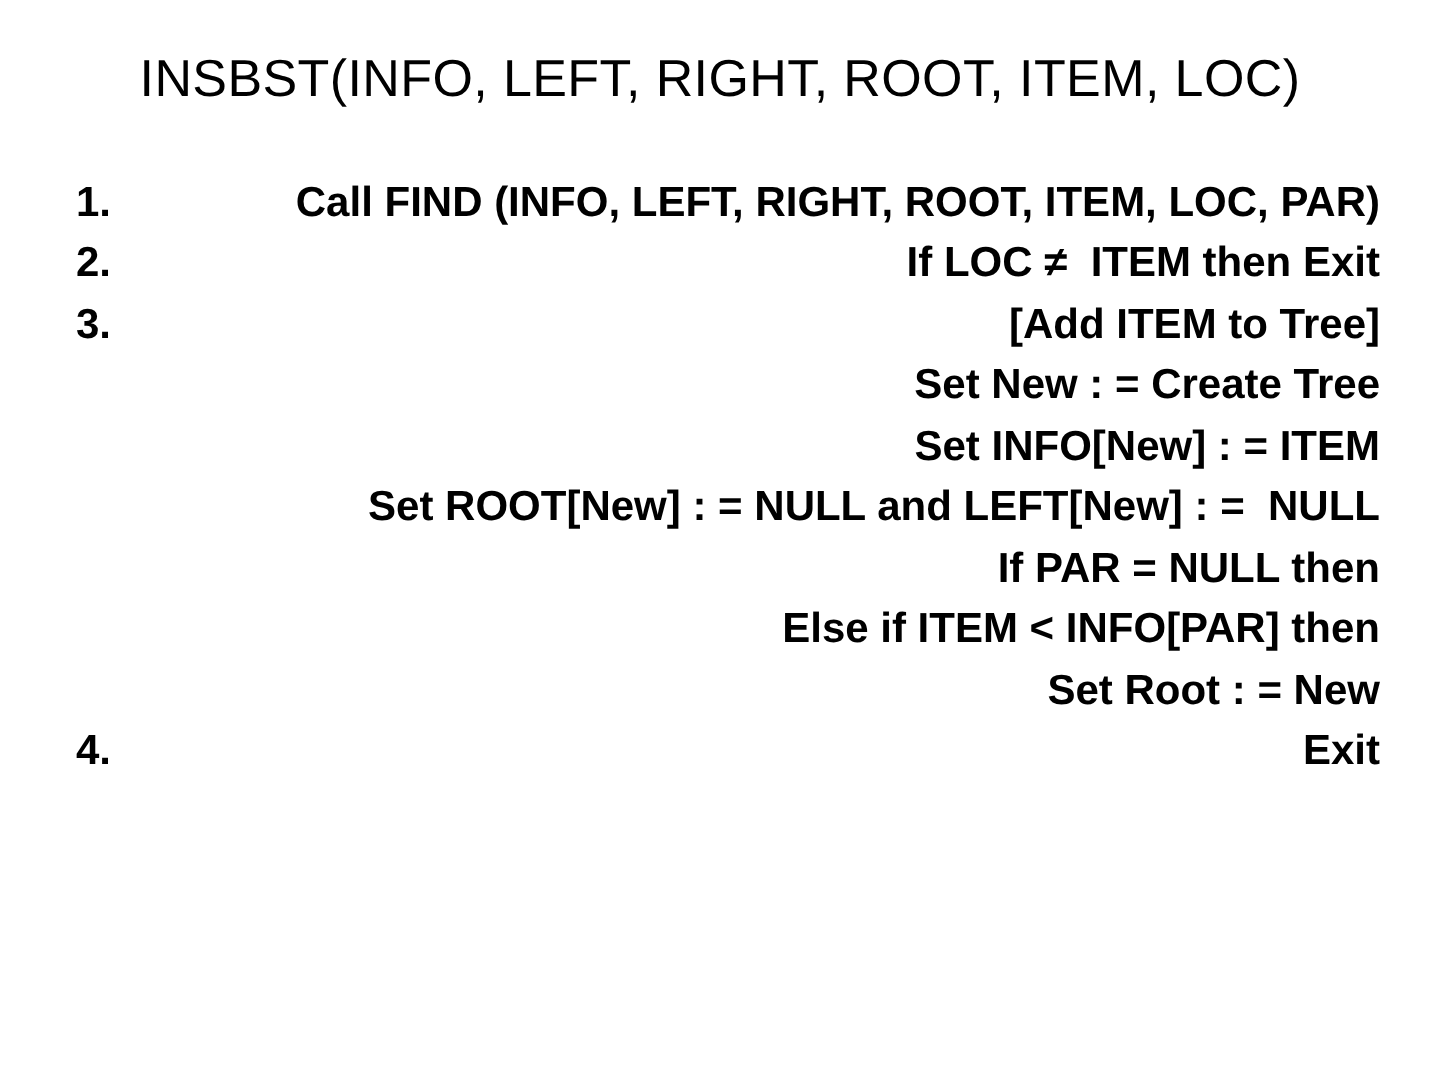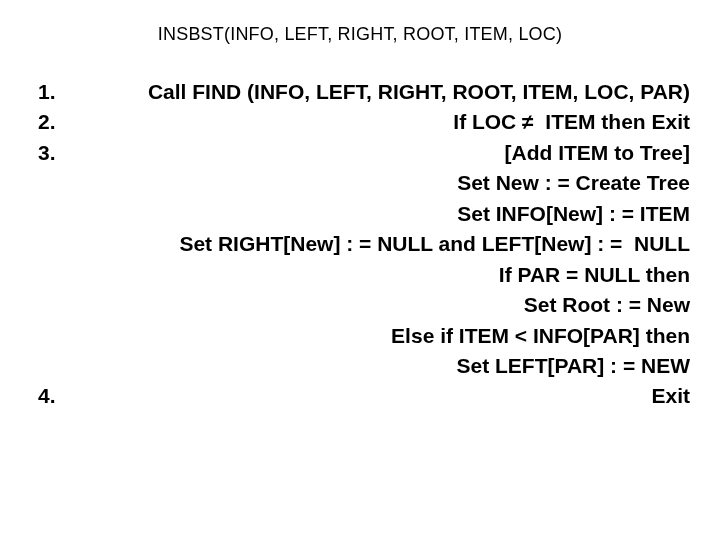--- a/index.html
+++ b/index.html
@@ -6,21 +6,21 @@
     body {
       width: 720px;
       height: 540px;
       background: #ffffff;
       font-family: Arial, Helvetica, sans-serif;
       color: #000000;
       padding: 24px 30px 24px 30px;
       overflow: hidden;
     }
     .title {
-      font-size: 18px;
+      font-size: 26px;
       font-weight: 400;
       text-align: center;
       margin-bottom: 32px;
       letter-spacing: 0.2px;
     }
     .algo {
       font-size: 21px;
       font-weight: 700;
       line-height: 1.45;
     }
@@ -62,35 +62,31 @@
   <div class="row">
     <div class="num"></div>
     <div class="txt">Set New : = Create Tree</div>
   </div>
   <div class="row">
     <div class="num"></div>
     <div class="txt">Set INFO[New] : = ITEM</div>
   </div>
   <div class="row">
     <div class="num"></div>
-    <div class="txt indent1">Set RIGHT[New] : = NULL and LEFT[New] : =  NULL</div>
+    <div class="txt indent1">Set ROOT[New] : = NULL and LEFT[New] : =  NULL</div>
   </div>
   <div class="row">
     <div class="num"></div>
     <div class="txt indent2">If PAR = NULL then</div>
   </div>
   <div class="row">
     <div class="num"></div>
-    <div class="txt">Set Root : = New</div>
-  </div>
-  <div class="row">
-    <div class="num"></div>
     <div class="txt">Else if ITEM &lt; INFO[PAR] then</div>
   </div>
   <div class="row">
     <div class="num"></div>
-    <div class="txt">Set LEFT[PAR] : = NEW</div>
+    <div class="txt">Set Root : = New</div>
   </div>
   <div class="row">
     <div class="num">4.</div>
     <div class="txt">Exit</div>
   </div>
 </div>
 
 </body></html>

